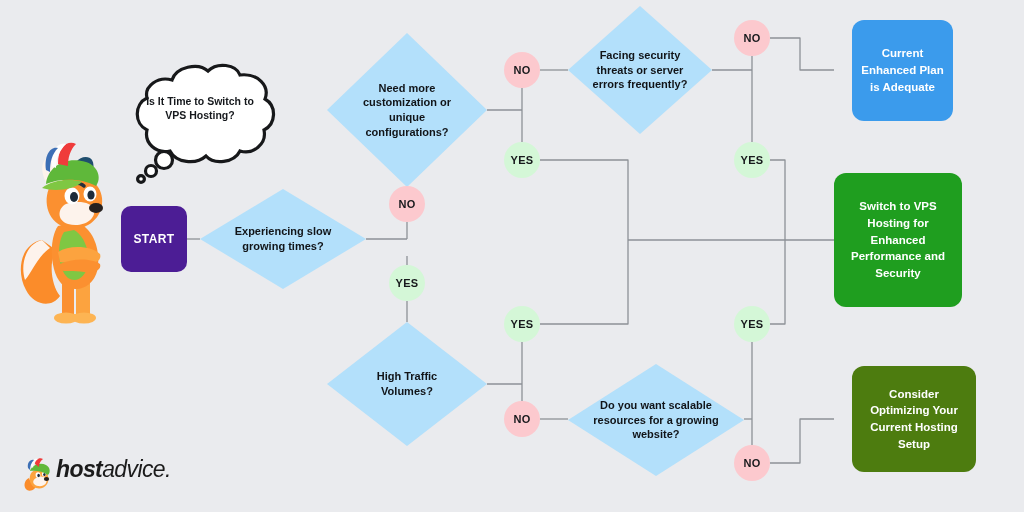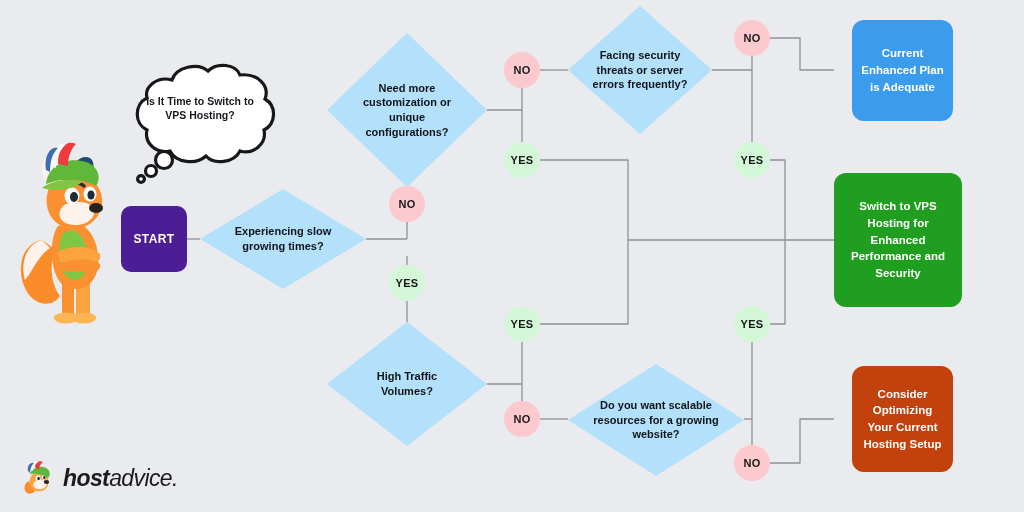--- a/index.html
+++ b/index.html
@@ -122,22 +122,21 @@
     height: 190px;
   }
 
   
   #logo {
     position: absolute;
     left: 22px;
     top: 458px;
     height: 40px;
     display: flex;
-    align-items: center;
-    gap: 7px;
+    align-items: flex-start;
   }
   #logo .wordmark {
     font-size: 23px;
     letter-spacing: -0.6px;
     color: #1b1b1b;
     font-style: italic;
     line-height: 1;
     white-space: nowrap;
   }
   #logo .wordmark .w-host { font-weight: 700; }
@@ -342,21 +341,21 @@
   </div>
 
   <div class="node outcome" style="left:852px; top:20px; width:101px; height:101px; background:#3b9bec;">
     <span>Current Enhanced Plan is Adequate</span>
   </div>
 
   <div class="node outcome" style="left:834px; top:173px; width:128px; height:134px; background:#1f9e1f;">
     <span>Switch to VPS Hosting for Enhanced Performance and Security</span>
   </div>
 
-  <div class="node outcome" style="left:852px; top:366px; width:101px; height:106px; background:#c2410c;">
+  <div class="node outcome" style="left:852px; top:366px; width:124px; height:106px; background:#4d7c0f;">
     <span>Consider Optimizing Your Current Hosting Setup</span>
   </div>
 
   <div id="logo">
     <svg width="34" height="34" viewBox="0 0 34 34">
       <path d="M7,20 C2,22 1,29 5,32 C9,34 14,31 14,27 C11,26 8,24 7,20 Z" fill="#fb8c2a"></path>
       <path d="M10,14 C6,18 7,28 14,30 C22,32 28,26 26,18 C24,11 16,9 10,14 Z" fill="#fca33f"></path>
       <path d="M14,20 C10,22 10,27 16,28 C22,29 26,25 24,21 C22,18 18,18 14,20 Z" fill="#fdf3ec"></path>
       <ellipse cx="24.5" cy="21" rx="2.6" ry="2" fill="#26211f"></ellipse>
       <ellipse cx="16" cy="17" rx="2.4" ry="2.8" fill="#ffffff"></ellipse>

